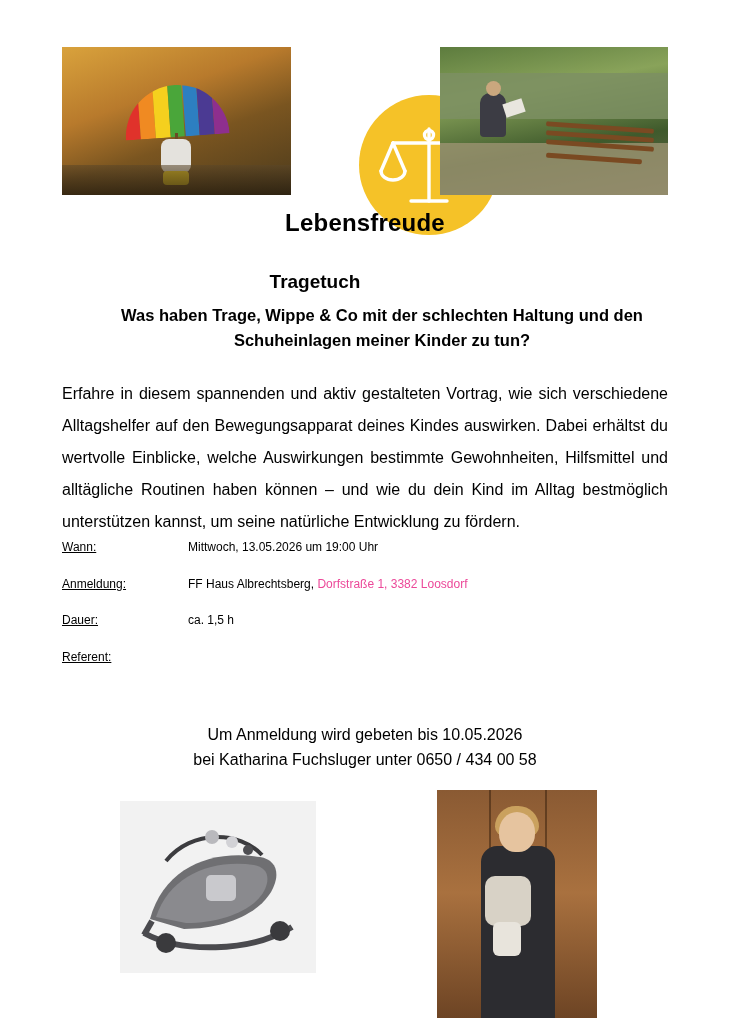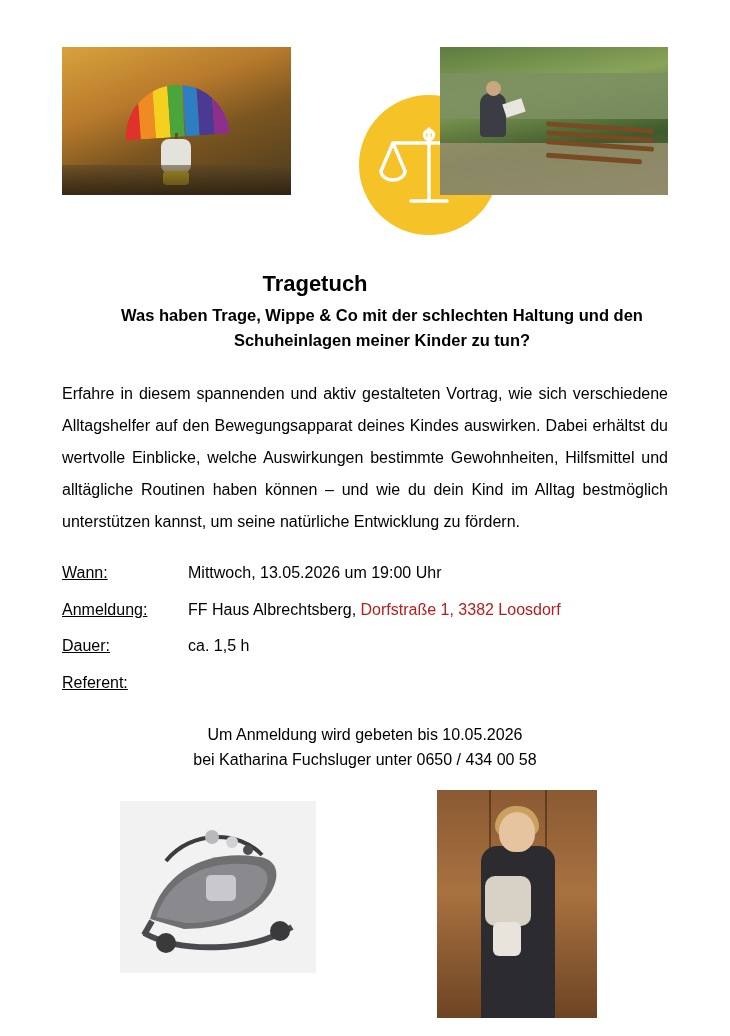--- a/index.html
+++ b/index.html
@@ -202,21 +202,21 @@
     font-size: 24px;
     font-weight: bold;
     letter-spacing: 0.2px;
   }
   .title-sub {
     position: absolute;
     top: 271px;
     left: 0;
     width: 630px;
     text-align: center;
-    font-size: 22px;
+    font-size: 19px;
     font-weight: bold;
   }
   .title-question {
     position: absolute;
     top: 303px;
     left: 77px;
     width: 610px;
     text-align: center;
     font-size: 16.5px;
     font-weight: bold;
@@ -233,35 +233,34 @@
     line-height: 32px;
     text-align: justify;
   }
 
   
   .details {
     position: absolute;
     top: 540px;
     left: 62px;
     width: 606px;
-    font-size: 16px;
-    margin-top: 24px;
+    font-size: 12px;
   }
   .detail-row {
     display: flex;
     align-items: baseline;
     height: 36.6px;
   }
   .detail-label {
     width: 126px;
     flex: 0 0 126px;
     text-decoration: underline;
   }
   .detail-value .muted {
-    color: #b91c1c;
+    color: #ec4899;
   }
 
   
   .reg-note {
     position: absolute;
     top: 722px;
     left: 62px;
     width: 606px;
     text-align: center;
     font-size: 16px;
@@ -390,20 +389,21 @@
           <i></i>
           <i></i>
           <i></i>
         </div>
       <div class="person"></div>
       <div class="person-head"></div>
       <div class="book"></div>
     </div>
   </div>
 
+  <div class="title-main">Lebensfreude</div>
   <div class="title-sub">Tragetuch</div>
   <div class="title-question">Was haben Trage, Wippe &amp; Co mit der schlechten Haltung und den Schuheinlagen meiner Kinder zu tun?</div>
 
   <div class="body-text">Erfahre in diesem spannenden und aktiv gestalteten Vortrag, wie sich verschiedene Alltagshelfer auf den Bewegungsapparat deines Kindes auswirken. Dabei erhältst du wertvolle Einblicke, welche Auswirkungen bestimmte Gewohnheiten, Hilfsmittel und alltägliche Routinen haben können – und wie du dein Kind im Alltag bestmöglich unterstützen kannst, um seine natürliche Entwicklung zu fördern.</div>
 
   <div class="details">
     <div class="detail-row">
       <div class="detail-label">Wann:</div>
       <div class="detail-value">
         <span>Mittwoch, 13.05.2026 um 19:00 Uhr</span><span class="muted"></span>

